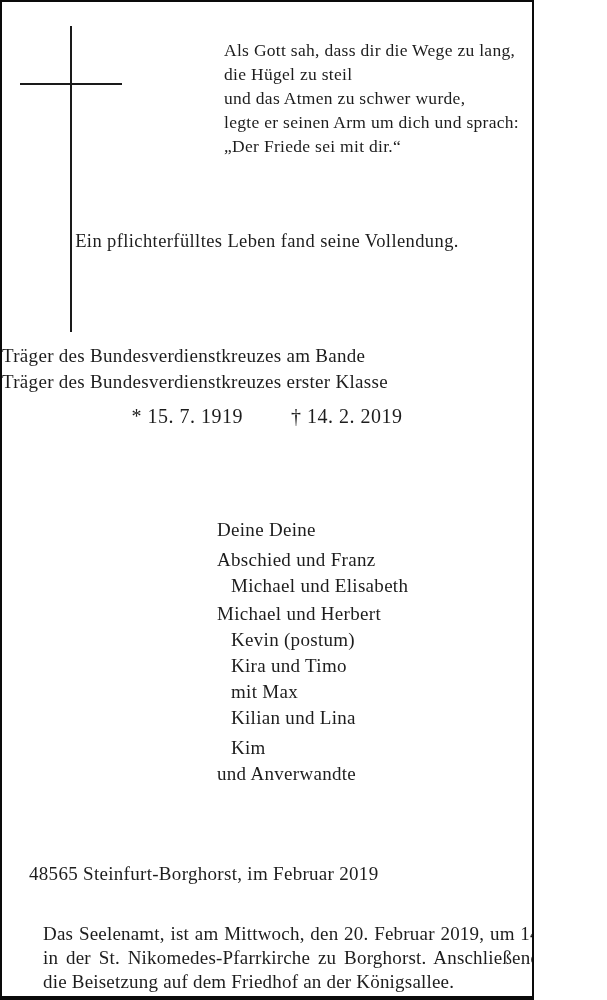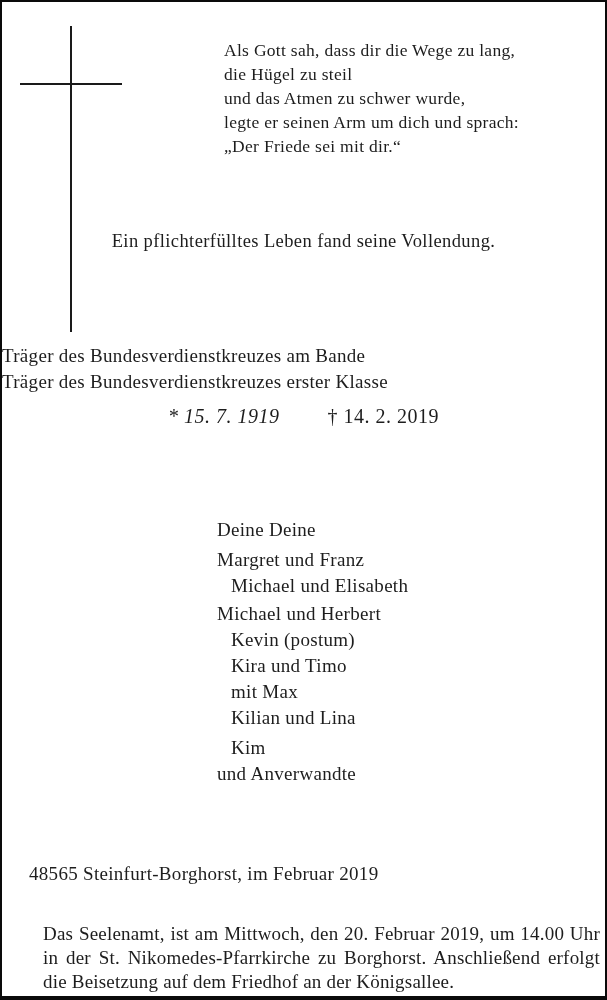--- a/index.html
+++ b/index.html
@@ -2,21 +2,21 @@
 <html lang="de"><head>
 <meta charset="utf-8">
 <style>
   html, body {
     margin: 0;
     padding: 0;
     background: #ffffff;
   }
   .page {
     position: relative;
-    width: 607px;
+    width: 534px;
     height: 1000px;
     box-sizing: border-box;
     background: #ffffff;
     border: 2px solid #0a0a0a;
     border-bottom-width: 4px;
     font-family: "Liberation Serif", "DejaVu Serif", serif;
     color: #1d1d1d;
     overflow: hidden;
   }
   
@@ -69,21 +69,21 @@
     letter-spacing: 0.3px;
   }
   .dates {
     position: absolute;
     left: 0; top: 403px;
     width: 100%;
     text-align: center;
     font-size: 20px;
     letter-spacing: 0.5px;
   }
-  .dates .birth { margin-right: 48px; font-style: italic; }
+  .dates .birth { margin-right: 48px; }
   .farewell {
     position: absolute;
     left: 0; top: 475px;
     width: 100%;
     text-align: center;
     font-size: 19px;
     letter-spacing: 0.3px;
   }
   .mourners {
     position: absolute;
@@ -141,21 +141,21 @@
     <div>Träger des Bundesverdienstkreuzes erster Klasse</div>
   </div>
 
   <div class="dates">
     <span class="birth">* 15. 7. 1919</span><span>† 14. 2. 2019</span>
   </div>
 
 
   <ul class="mourners">
     <li>Deine Deine</li>
-    <li class="group-gap">Margret und Franz</li>
+    <li class="group-gap">Abschied und Franz</li>
     <li class="indent">Michael und Elisabeth</li>
     <li class="small-gap">Michael und Herbert</li>
     <li class="indent">Kevin (postum)</li>
     <li class="indent">Kira und Timo</li>
     <li class="indent">mit Max</li>
     <li class="indent">Kilian und Lina</li>
     <li class="indent group-gap">Kim</li>
     <li>und Anverwandte</li>
   </ul>
 

